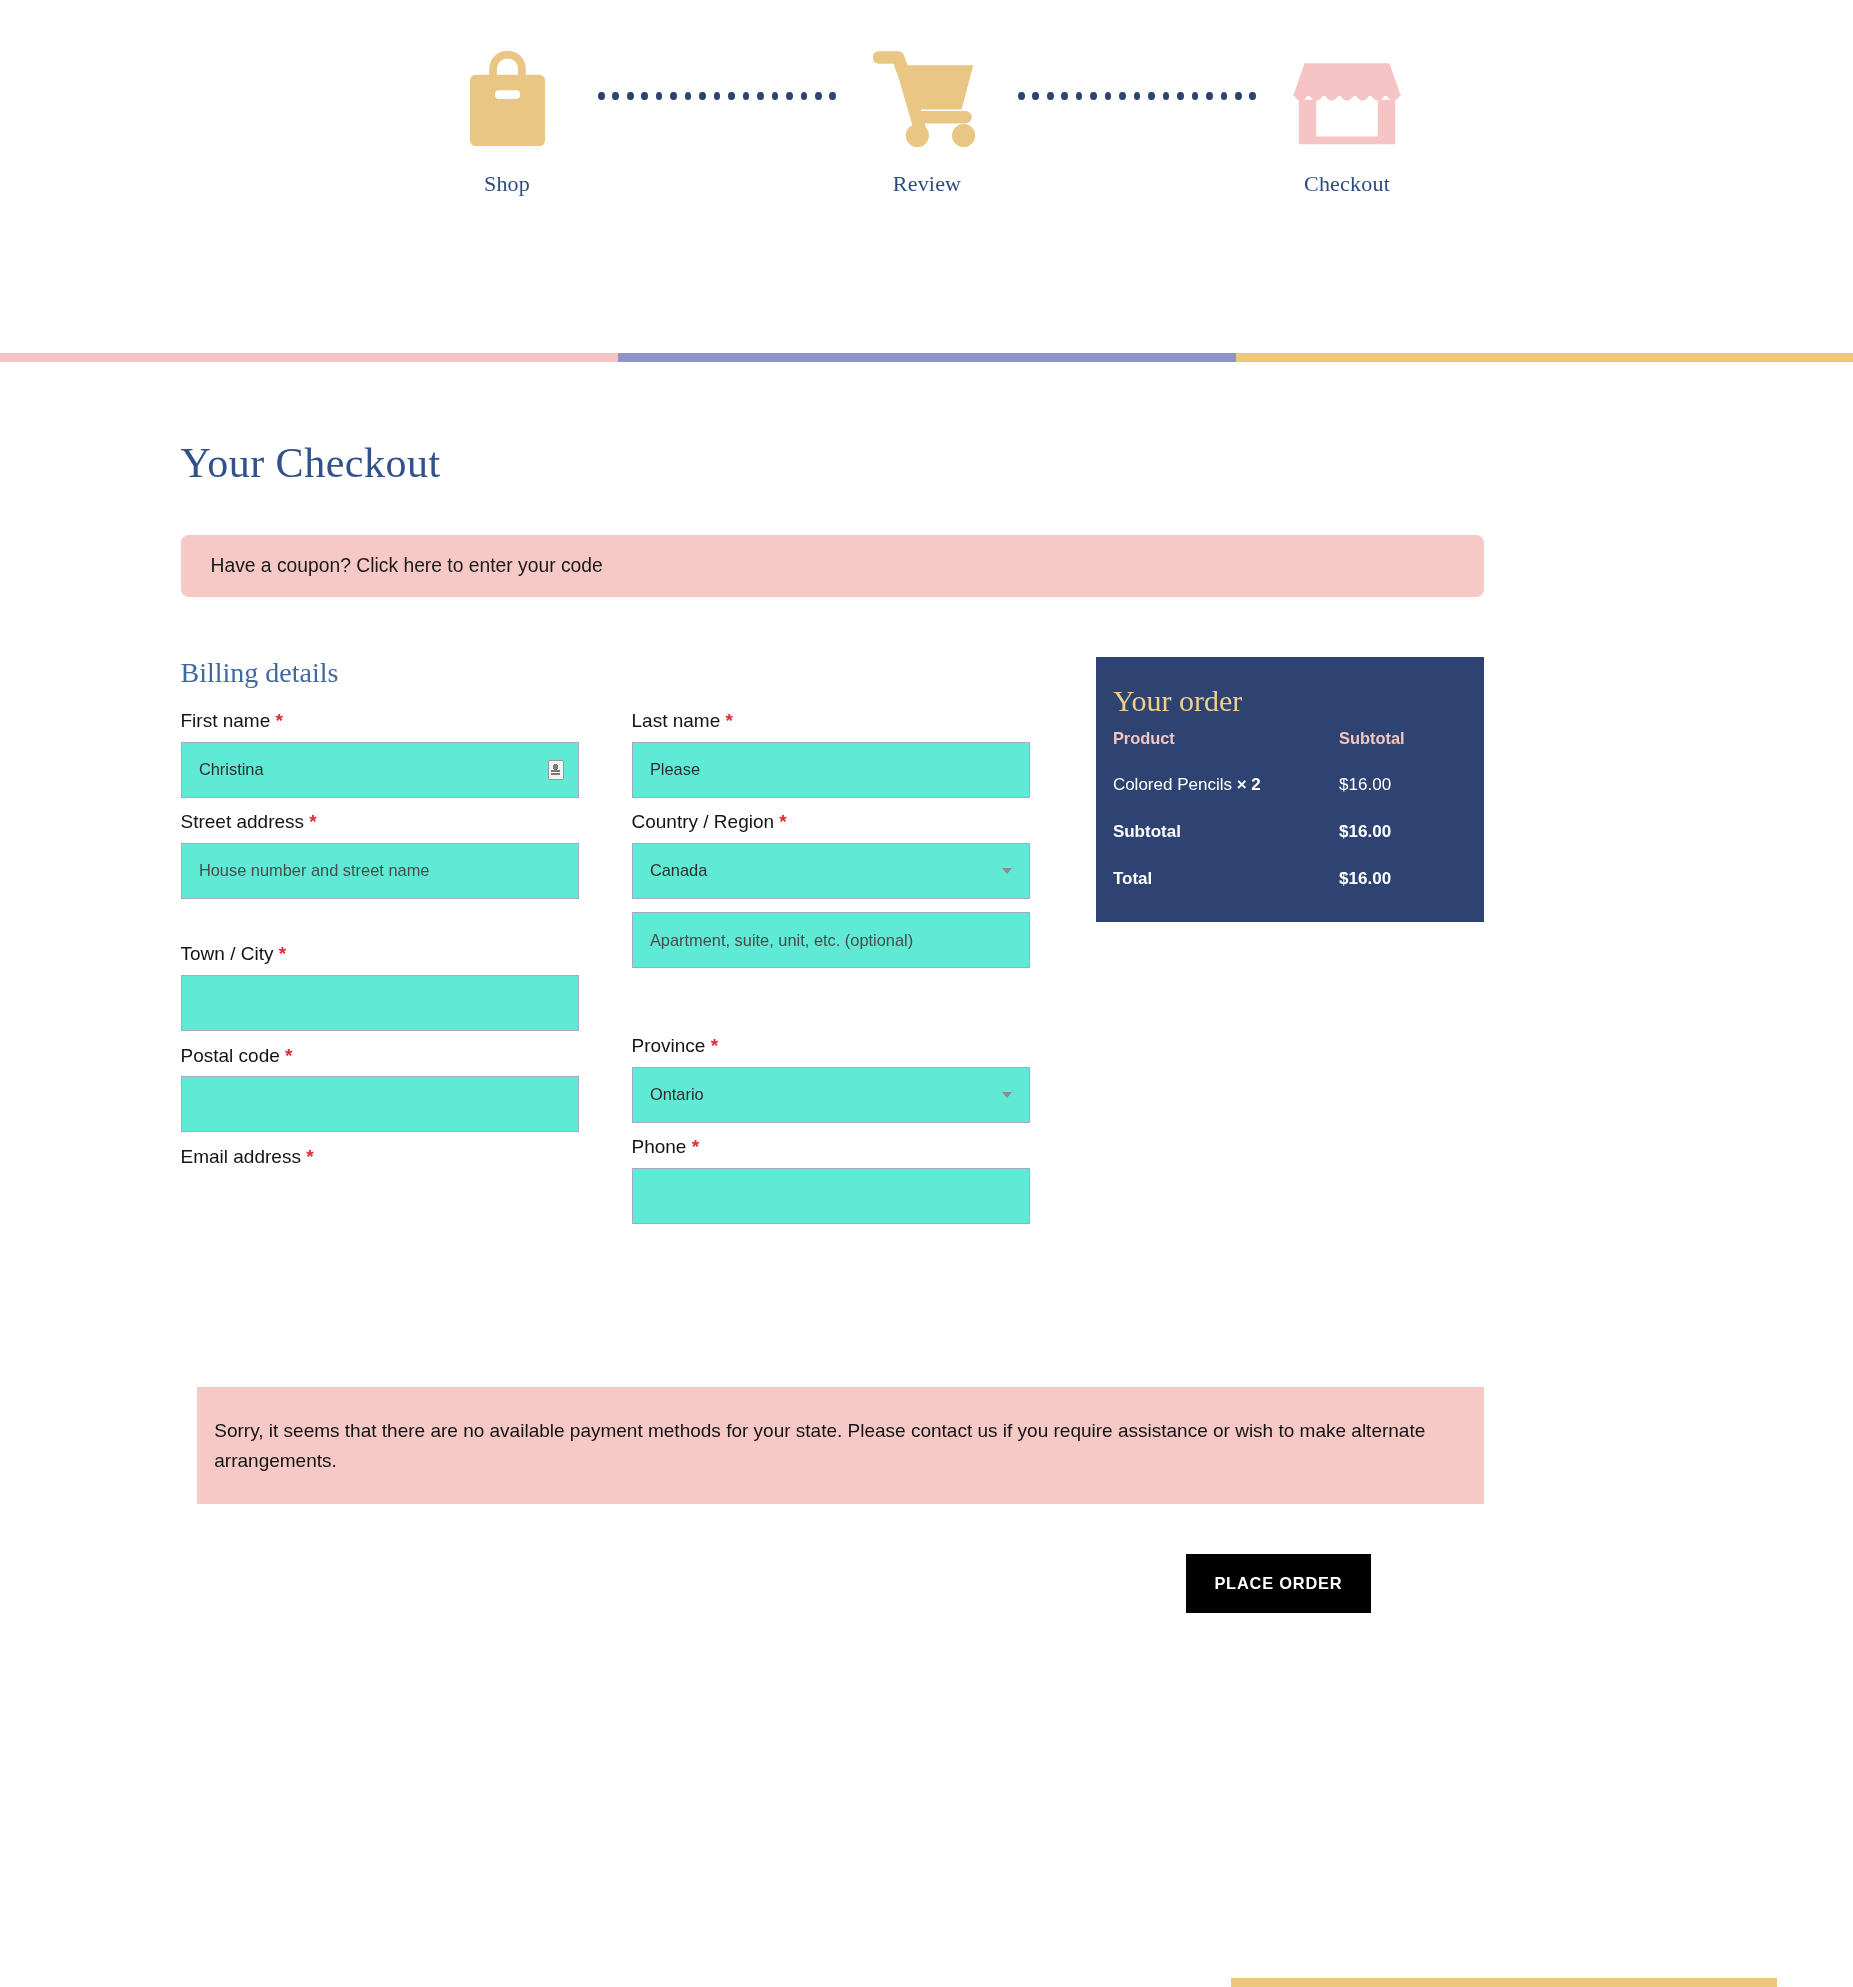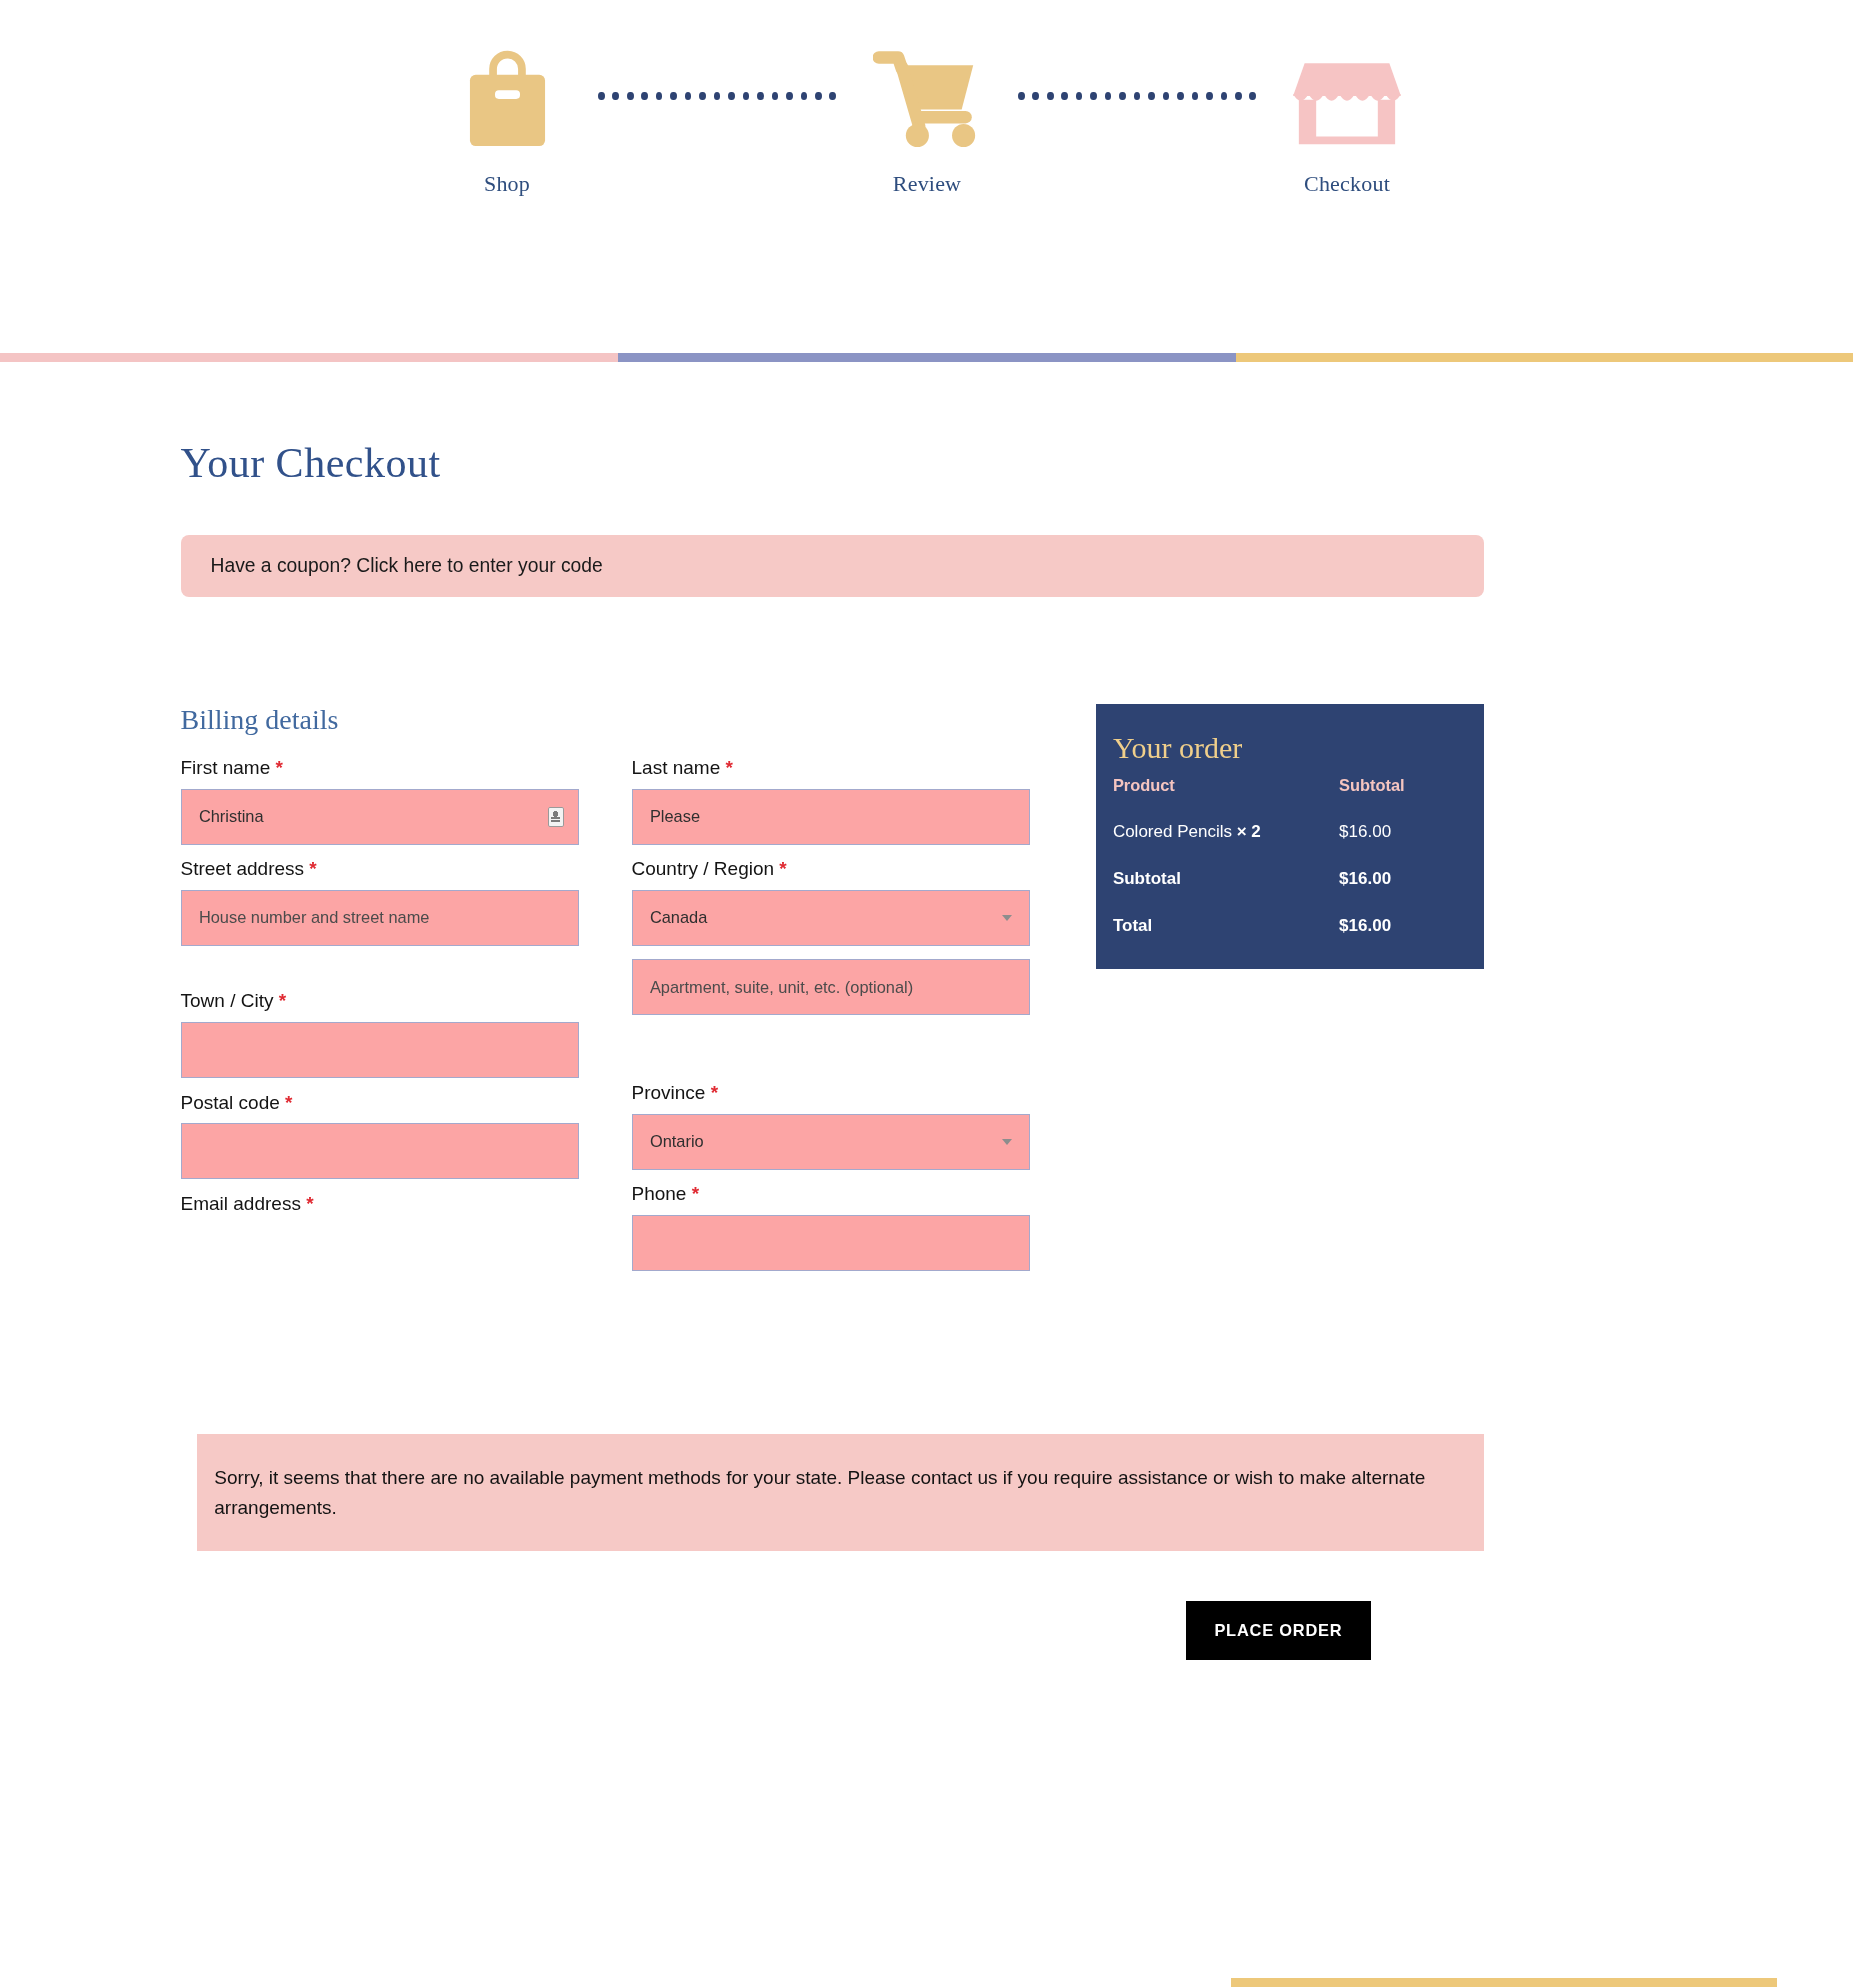--- a/index.html
+++ b/index.html
@@ -105,21 +105,21 @@
     letter-spacing: 0.5px;
     margin-bottom: 48px;
   }
 
   .coupon-bar {
     background: #f6c9c6;
     height: 62px;
     display: flex;
     align-items: center;
     padding: 0 30px;
-    margin-bottom: 107px;
+    margin-bottom: 60px;
     cursor: pointer;
     border-radius: 8px;
   }
   .coupon-bar span {
     font-size: 19.3px;
     color: #1a1a1a;
     font-weight: 500;
   }
 
   
@@ -153,21 +153,21 @@
     color: #141414;
     font-weight: 500;
     margin-bottom: 9.7px;
     display: block;
   }
   .req { color: #e02b33; font-weight: 700; }
 
   .input-box {
     width: 100%;
     height: 56px;
-    background: #fca5a5;
+    background: #5eead4;
     border: 1px solid #a3a9cd;
     display: flex;
     align-items: center;
     padding: 0 17.4px;
     position: relative;
   }
 
   .input-val {
     font-size: 16.4px;
     color: #2f2f2f;

